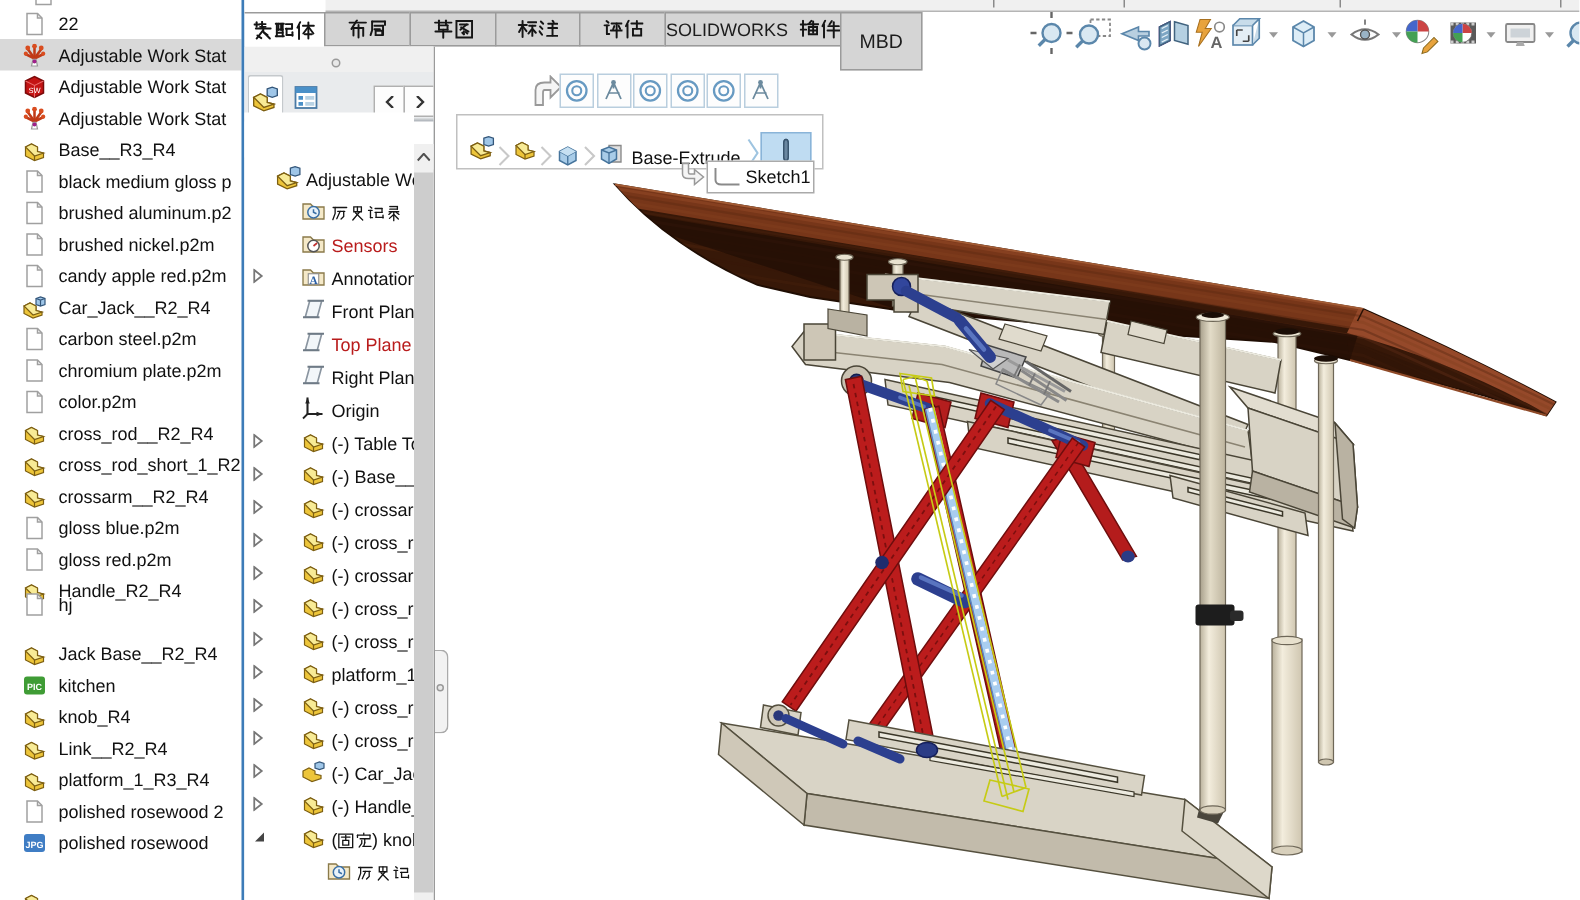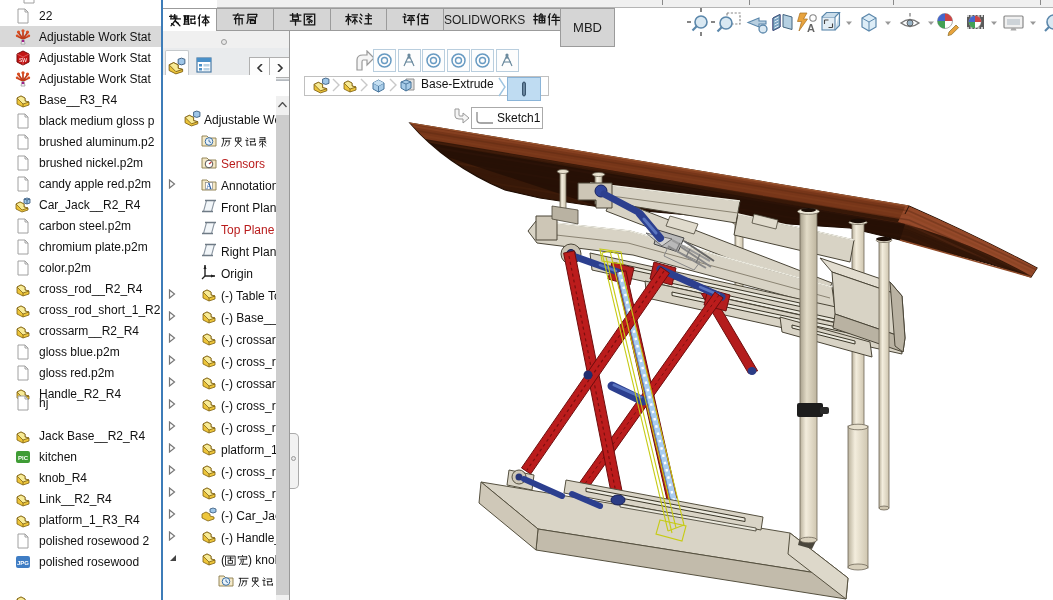--- a/index.html
+++ b/index.html
@@ -967,21 +967,21 @@
       <circle cx="8.5" cy="8.5" r="3" fill="none" stroke="#679ac2" stroke-width="1.4"></circle>
     </svg>
 </div>
 <div class="abs" style="left:496px;top:49px;width:23px;height:23px;background:#fdfdfd;border:1px solid #b9cede;display:flex;align-items:center;justify-content:center">
 <svg width="17" height="17" viewBox="0 0 17 17">
       <path d="M8,3 L3,14 M8,3 L13,14 M8,3 L8,7" fill="none" stroke="#6b8a9e" stroke-width="1.2"></path>
       <circle cx="8" cy="3" r="1.6" fill="#6b8a9e"></circle>
       <path d="M4.5,10 L12,10" stroke="#6b8a9e" stroke-width="1.1"></path>
     </svg>
 </div>
-<div class="abs" style="left:304px;top:76px;width:245px;height:20px;background:#fff;border:1px solid #c0c0c0;display:flex;align-items:flex-start">
+<div class="abs" style="left:304px;top:76px;width:245px;height:37px;background:#fff;border:1px solid #c0c0c0;display:flex;align-items:flex-end">
 <span style="margin-left:8px"><svg width="17" height="17" viewBox="0 0 16 16">
         <path d="M1,7 L5,5 L9,7 L9,10 L13,11 L13,13 L7,15 L1,12 Z" fill="#edc53a" stroke="#7d5f12" stroke-width="0.8"></path>
         <path d="M1,7 L5,5 L9,7 L9,10 L13,11 L7,13 Z" fill="#f8eb96" stroke="#7d5f12" stroke-width="0.8"></path>
         <path d="M9,2 L12,1 L15,2 L15,6 L12,7 L9,6 Z" fill="#9fc6e8" stroke="#33567a" stroke-width="0.8"></path>
       </svg></span>
 <svg width="10" height="16" viewBox="0 0 10 16" style="margin:0 1px">
       <path d="M2,2 L8,8 L2,14" fill="none" stroke="#c8c8c8" stroke-width="1.4"></path>
     </svg>
 <span><svg width="16" height="16" viewBox="0 0 16 16">
         <path d="M2,6 L6,4 L10,6 L10,9 L14,10 L14,13 L8,15 L2,12 Z" fill="#edc53a" stroke="#7d5f12" stroke-width="0.8"></path>

